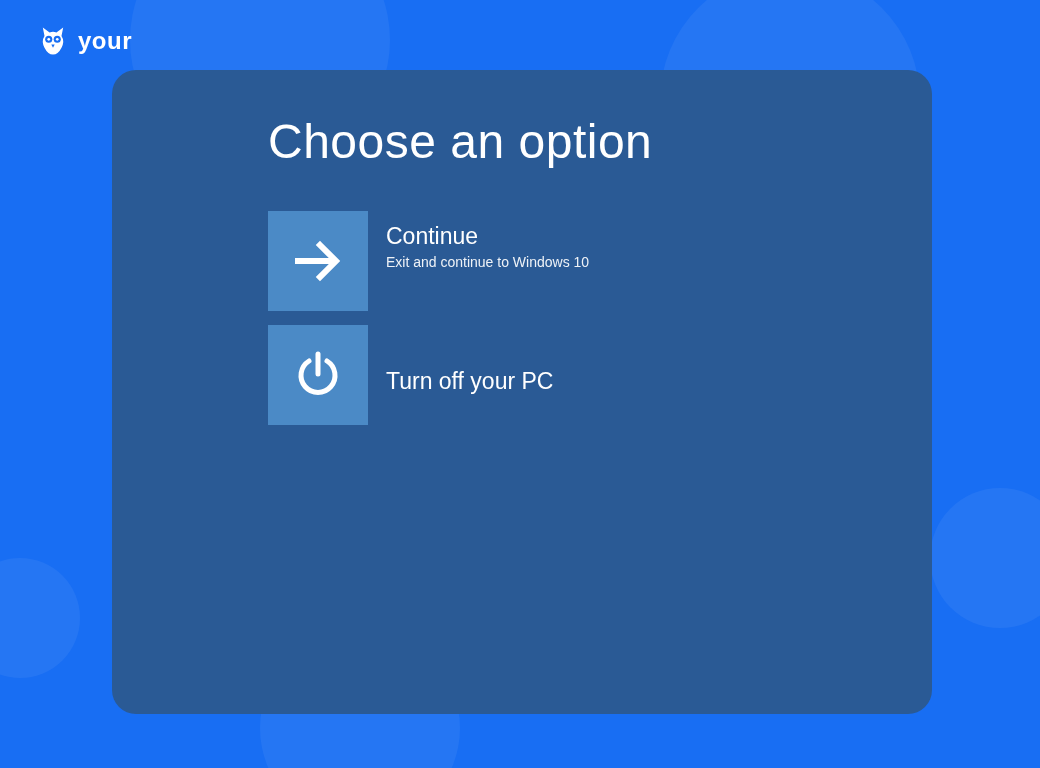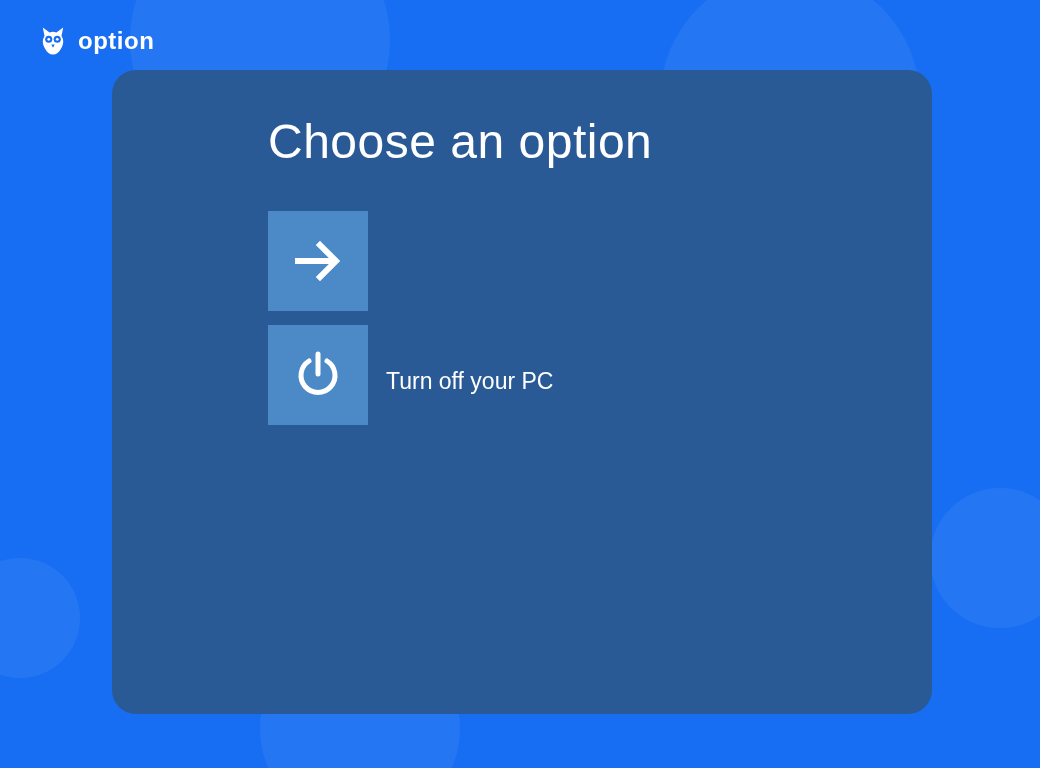--- a/index.html
+++ b/index.html
@@ -139,37 +139,41 @@
 
 <div class="brand">
   <svg class="brand-owl" viewBox="0 0 40 40">
     <path fill="#fff" d="M8 4 L16 10 Q20 8 24 10 L32 4 L30 14 Q34 20 30 28 Q26 36 20 36 Q14 36 10 28 Q6 20 10 14 Z"></path>
     <circle cx="15" cy="18" r="4.2" fill="#186EF3"></circle>
     <circle cx="25" cy="18" r="4.2" fill="#186EF3"></circle>
     <circle cx="15" cy="18" r="1.6" fill="#fff"></circle>
     <circle cx="25" cy="18" r="1.6" fill="#fff"></circle>
     <path fill="#186EF3" d="M18 24 L22 24 L20 28 Z"></path>
   </svg>
-  <span class="brand-text">option</span>
+  <span class="brand-text">your</span>
 </div>
 
 <div class="panel">
   <div class="panel-inner">
     <h1 class="page-title">Choose an option</h1>
 
     <div class="options">
 
       <div class="option-tile">
         <div class="tile-icon">
           <svg width="60" height="60" viewBox="0 0 60 60">
             <g stroke="#fff" stroke-width="6" fill="none" stroke-linecap="square">
               <line x1="10" y1="30" x2="46" y2="30"></line>
               <polyline points="32,14 48,30 32,46"></polyline>
             </g>
           </svg>
+        </div>
+        <div class="tile-text">
+          <div class="tile-title">Continue</div>
+          <div class="tile-desc">Exit and continue to Windows 10</div>
         </div>
       </div>
 
 
       <div class="option-tile">
         <div class="tile-icon">
           <svg width="58" height="58" viewBox="0 0 58 58">
             <g stroke="#fff" stroke-width="5" fill="none" stroke-linecap="round">
               <path d="M20 15 A17 17 0 1 0 38 15"></path>
               <line x1="29" y1="8" x2="29" y2="28"></line>

